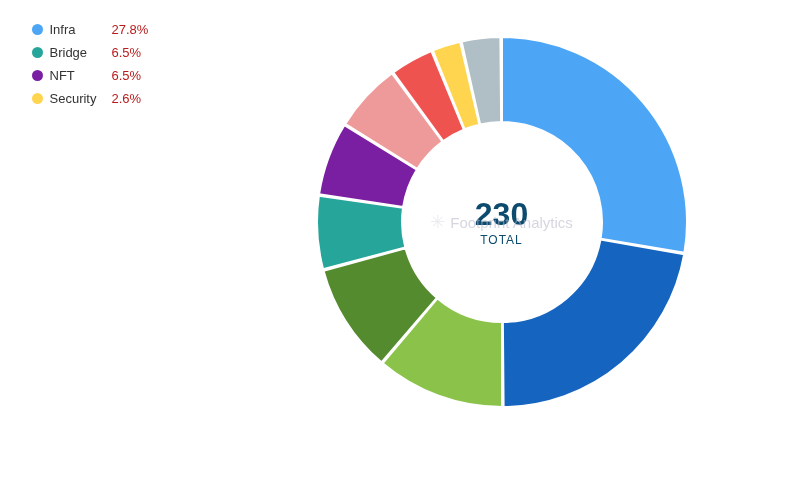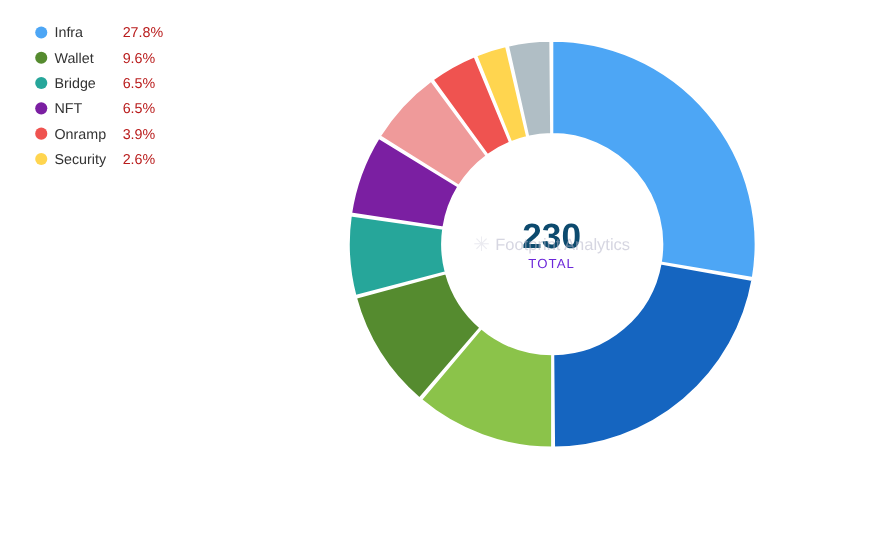--- a/index.html
+++ b/index.html
@@ -58,21 +58,21 @@
       pointer-events: none;
     }
     .chart-center-number {
       font-size: 32px;
       font-weight: 700;
       color: #0c4a6e;
       line-height: 1.1;
     }
     .chart-center-label {
       font-size: 12px;
-      color: #6d28d9;
+      color: #0c4a6e;
       letter-spacing: 1px;
       font-weight: 500;
     }
     .watermark {
       position: absolute;
       font-size: 15px;
       color: rgba(180,180,200,0.55);
       pointer-events: none;
       white-space: nowrap;
       display: flex;
@@ -90,38 +90,28 @@
 <div class="container">
 
   <div class="legend">
 
   <div class="legend-item">
     <div class="legend-dot" style="background:#4DA6F5"></div>
     <span class="legend-label">Infra</span>
     <span class="legend-pct">27.8%</span>
   </div>
       <div class="legend-item">
-    <div class="legend-dot" style="background:#558B2F"></div>
-    <span class="legend-label">Wallet</span>
-    <span class="legend-pct">9.6%</span>
-  </div>
-      <div class="legend-item">
     <div class="legend-dot" style="background:#26A69A"></div>
     <span class="legend-label">Bridge</span>
     <span class="legend-pct">6.5%</span>
   </div>
       <div class="legend-item">
     <div class="legend-dot" style="background:#7B1FA2"></div>
     <span class="legend-label">NFT</span>
     <span class="legend-pct">6.5%</span>
-  </div>
-      <div class="legend-item">
-    <div class="legend-dot" style="background:#EF5350"></div>
-    <span class="legend-label">Onramp</span>
-    <span class="legend-pct">3.9%</span>
   </div>
       <div class="legend-item">
     <div class="legend-dot" style="background:#FFD54F"></div>
     <span class="legend-label">Security</span>
     <span class="legend-pct">2.6%</span>
   </div>
     </div>
 
   <div class="chart-area">
     <svg width="400" height="400" viewBox="0 0 400 400">

